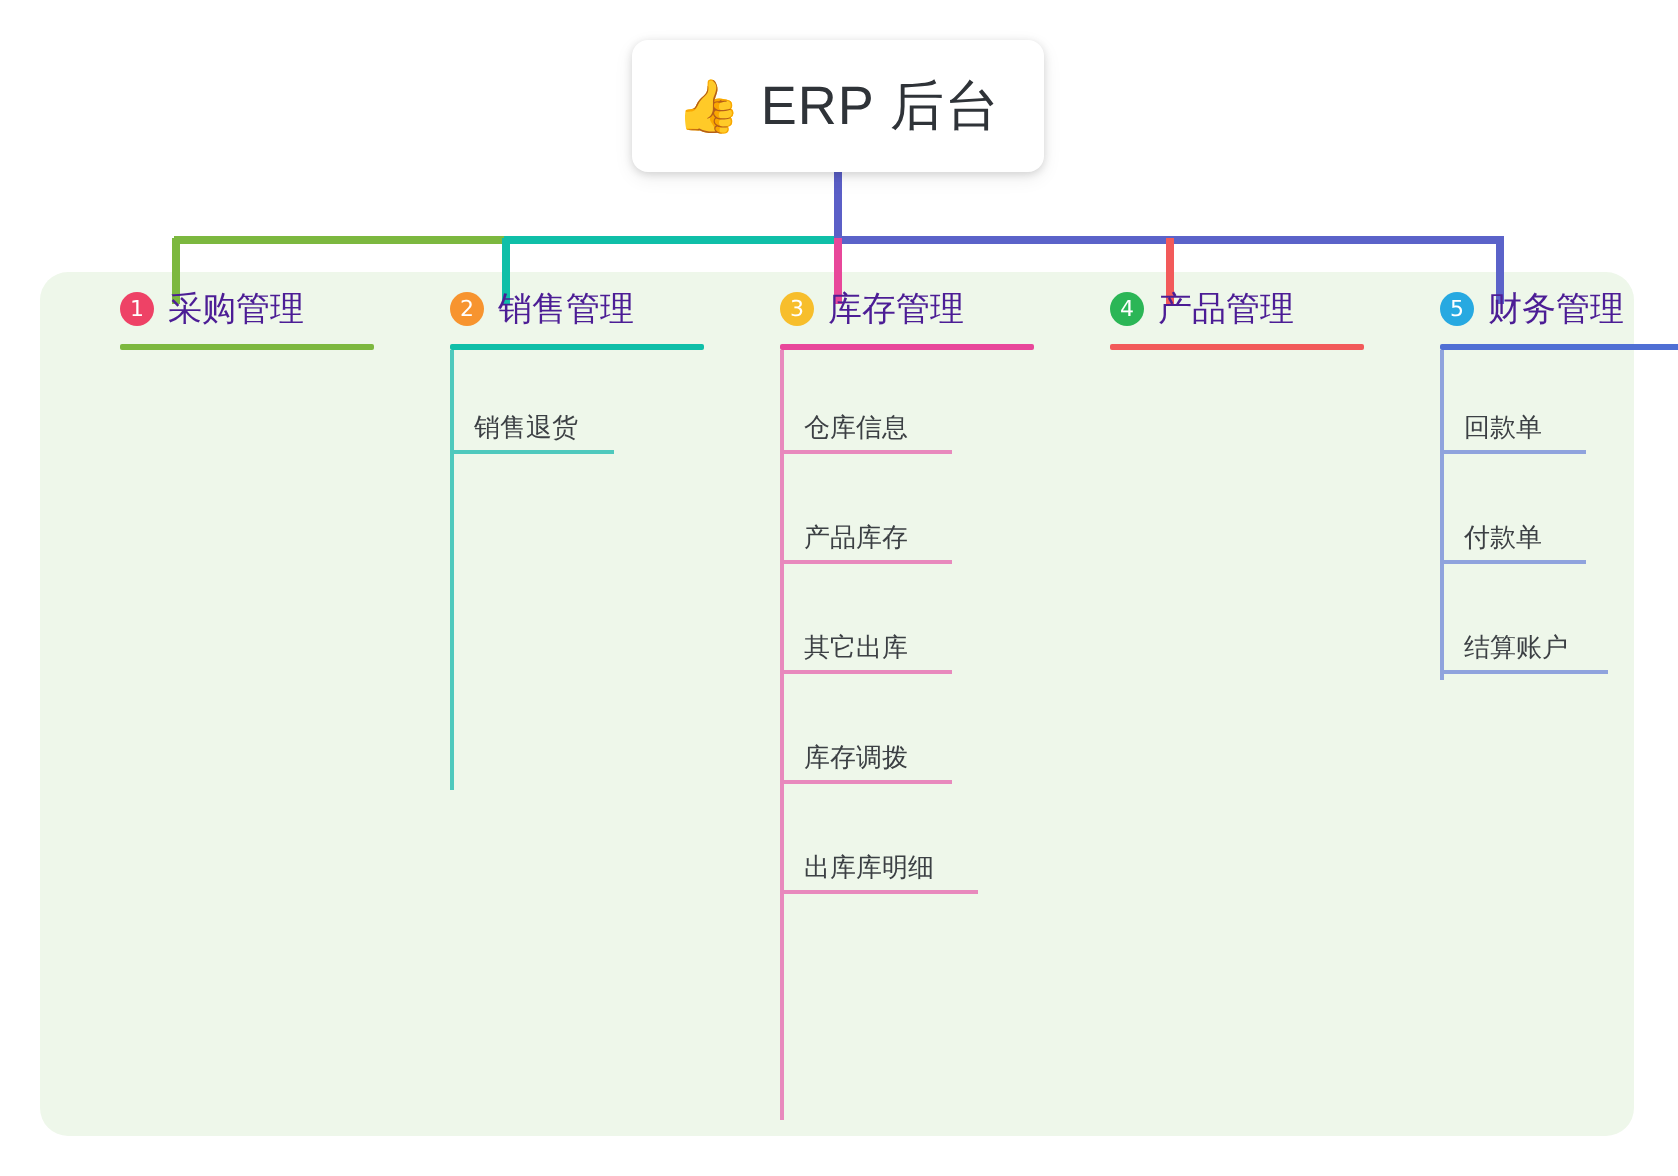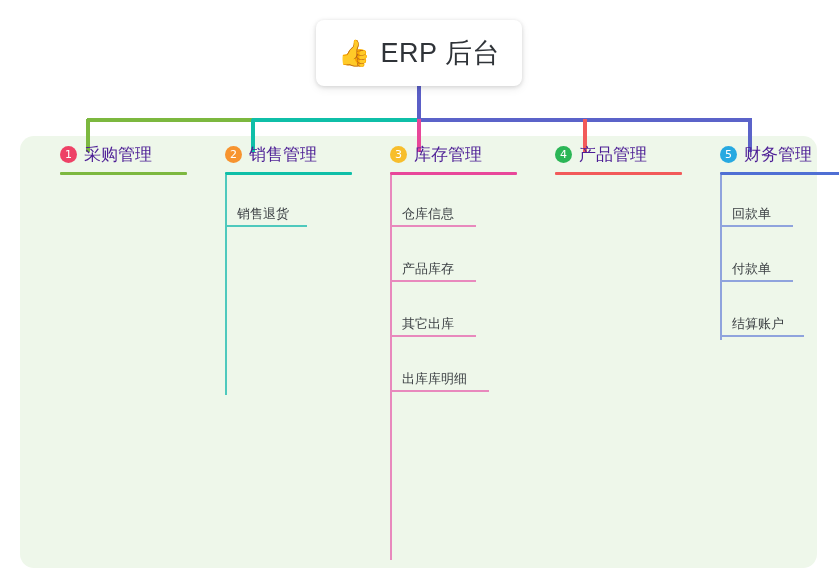--- a/index.html
+++ b/index.html
@@ -217,20 +217,24 @@
         </div>
         <div class="leaf">
           <span class="leaf-label">产品库存</span>
           <span class="leaf-rule" style="width:86px;background:#e889bd;"></span>
         </div>
         <div class="leaf">
           <span class="leaf-label">其它出库</span>
           <span class="leaf-rule" style="width:86px;background:#e889bd;"></span>
         </div>
         <div class="leaf">
+          <span class="leaf-label">库存调拨</span>
+          <span class="leaf-rule" style="width:86px;background:#e889bd;"></span>
+        </div>
+        <div class="leaf">
           <span class="leaf-label">出库库明细</span>
           <span class="leaf-rule" style="width:99px;background:#e889bd;"></span>
         </div>
       </div>
     </div>
 
     <div class="column" style="left:515px;">
       <div class="col-head">
         <span class="badge" style="background:#2bb656;">4</span>
         <span class="col-title">产品管理</span>

